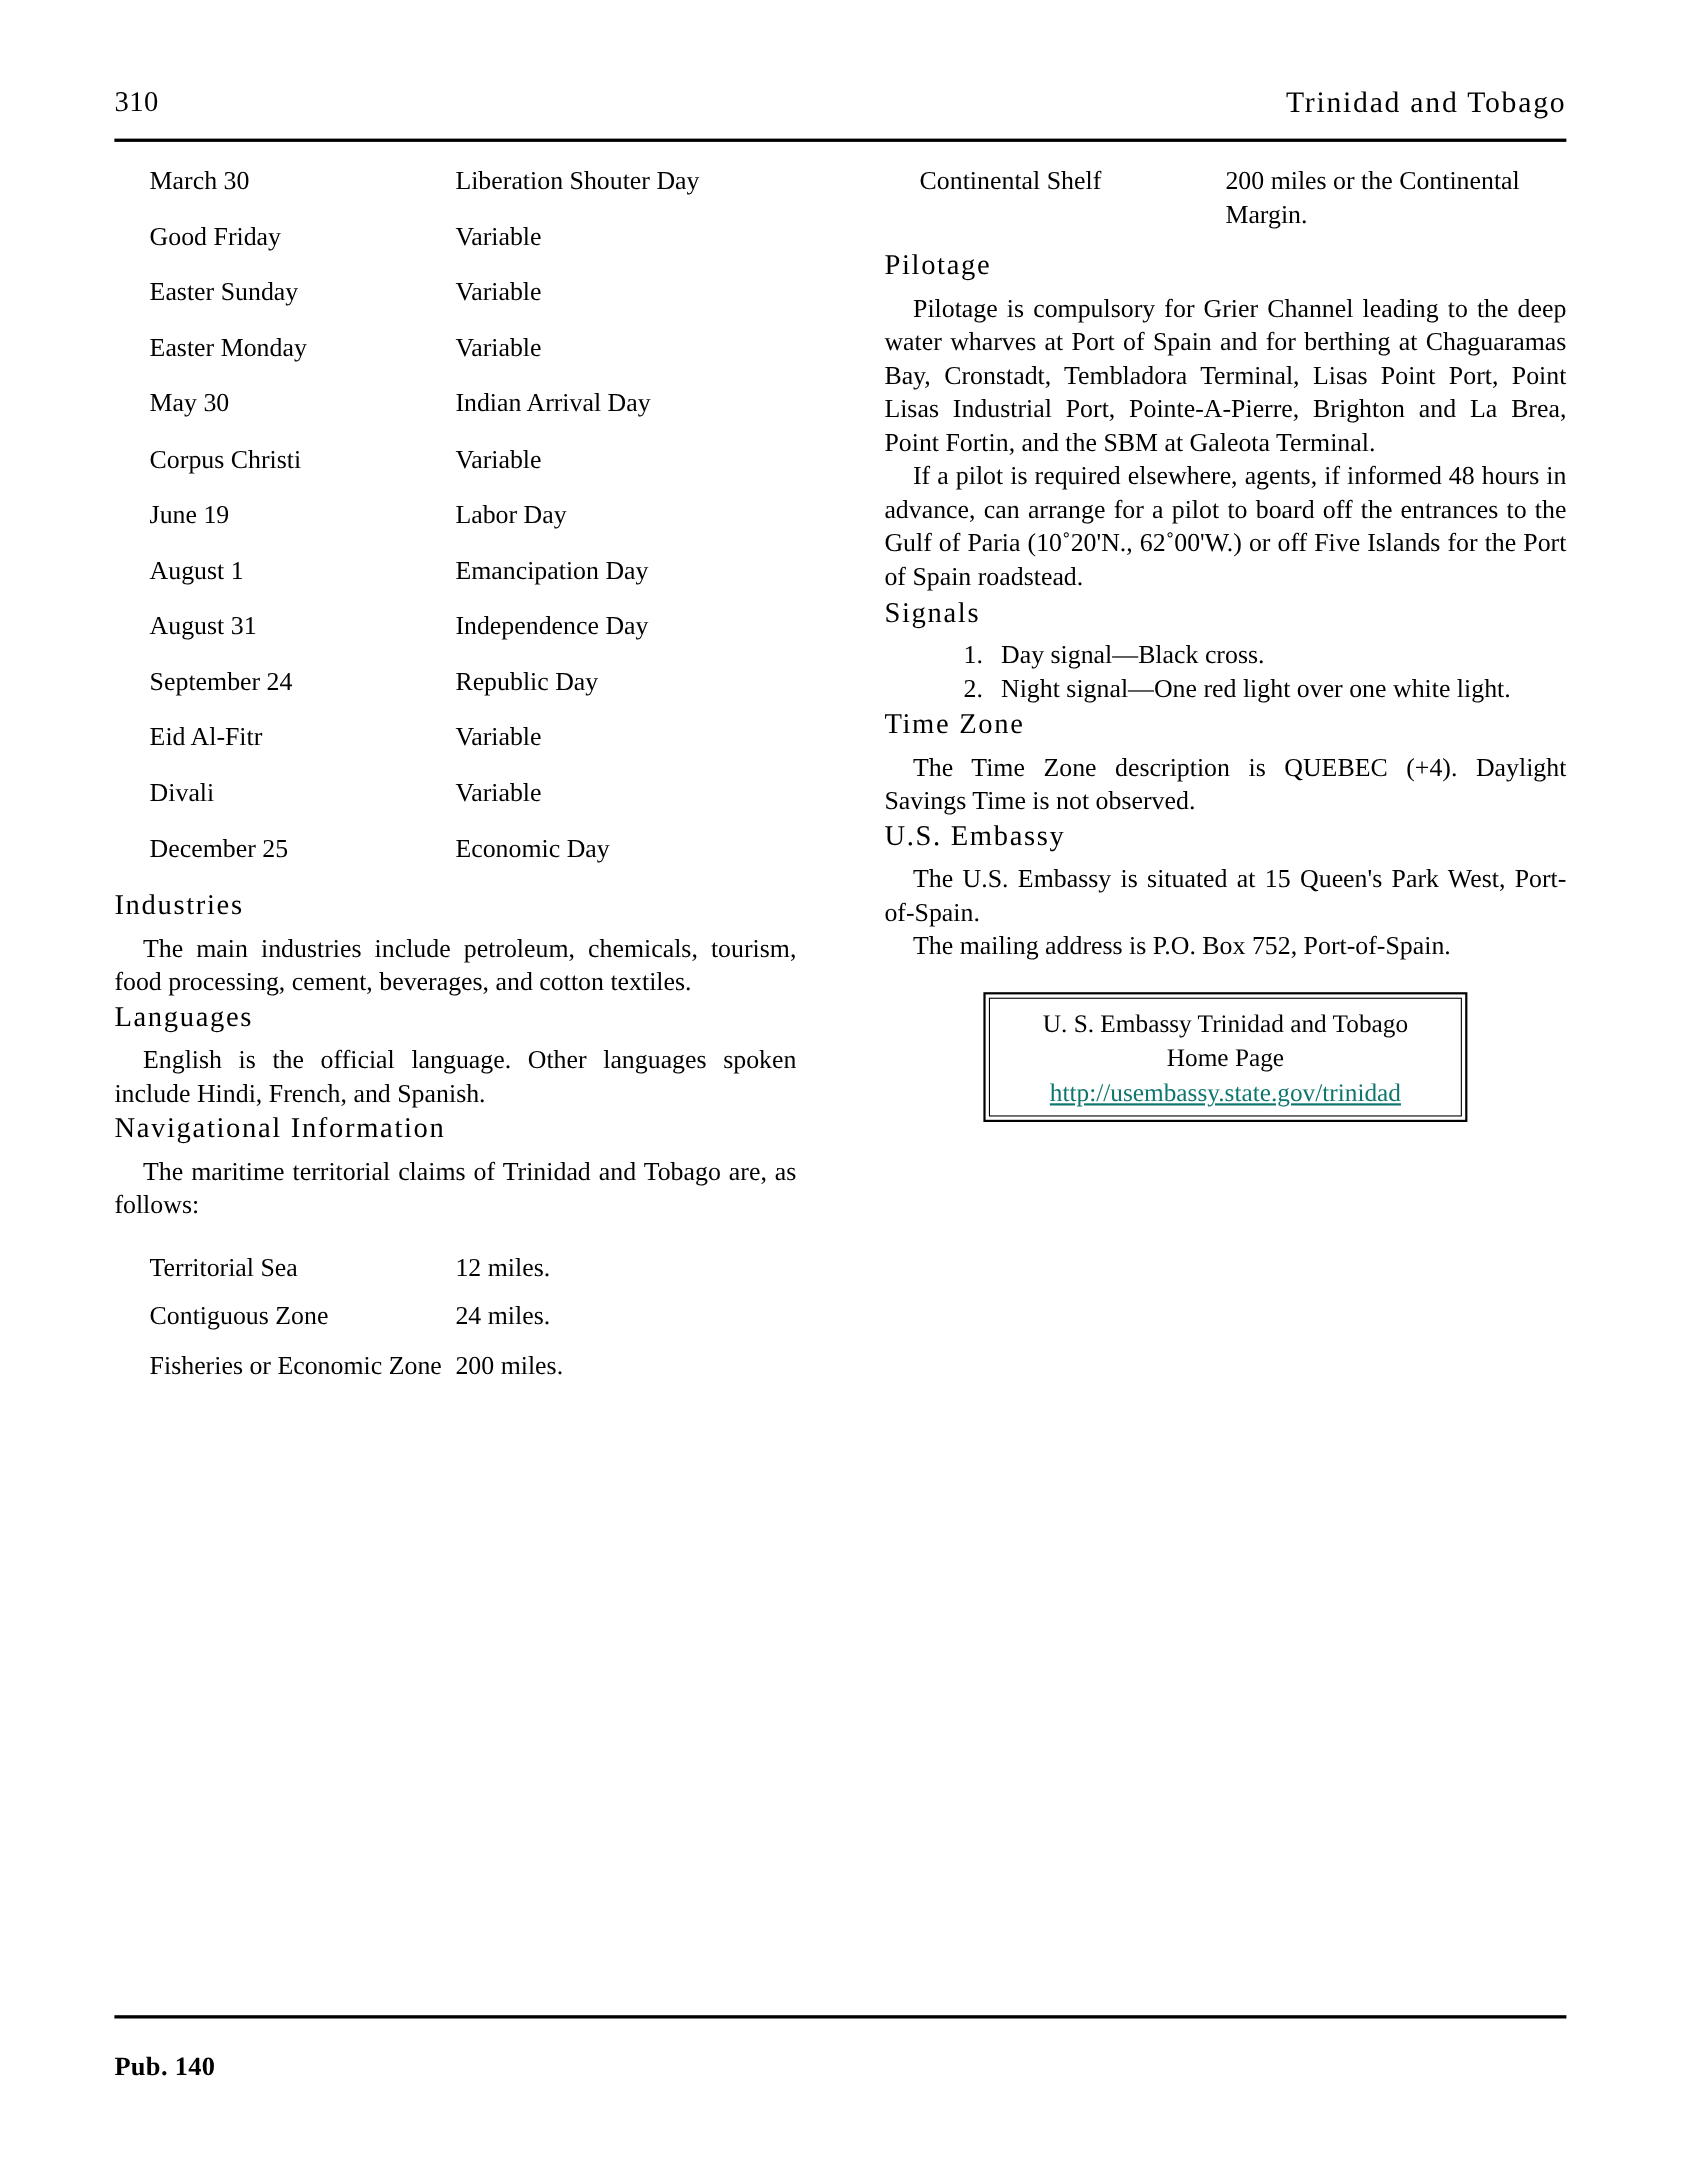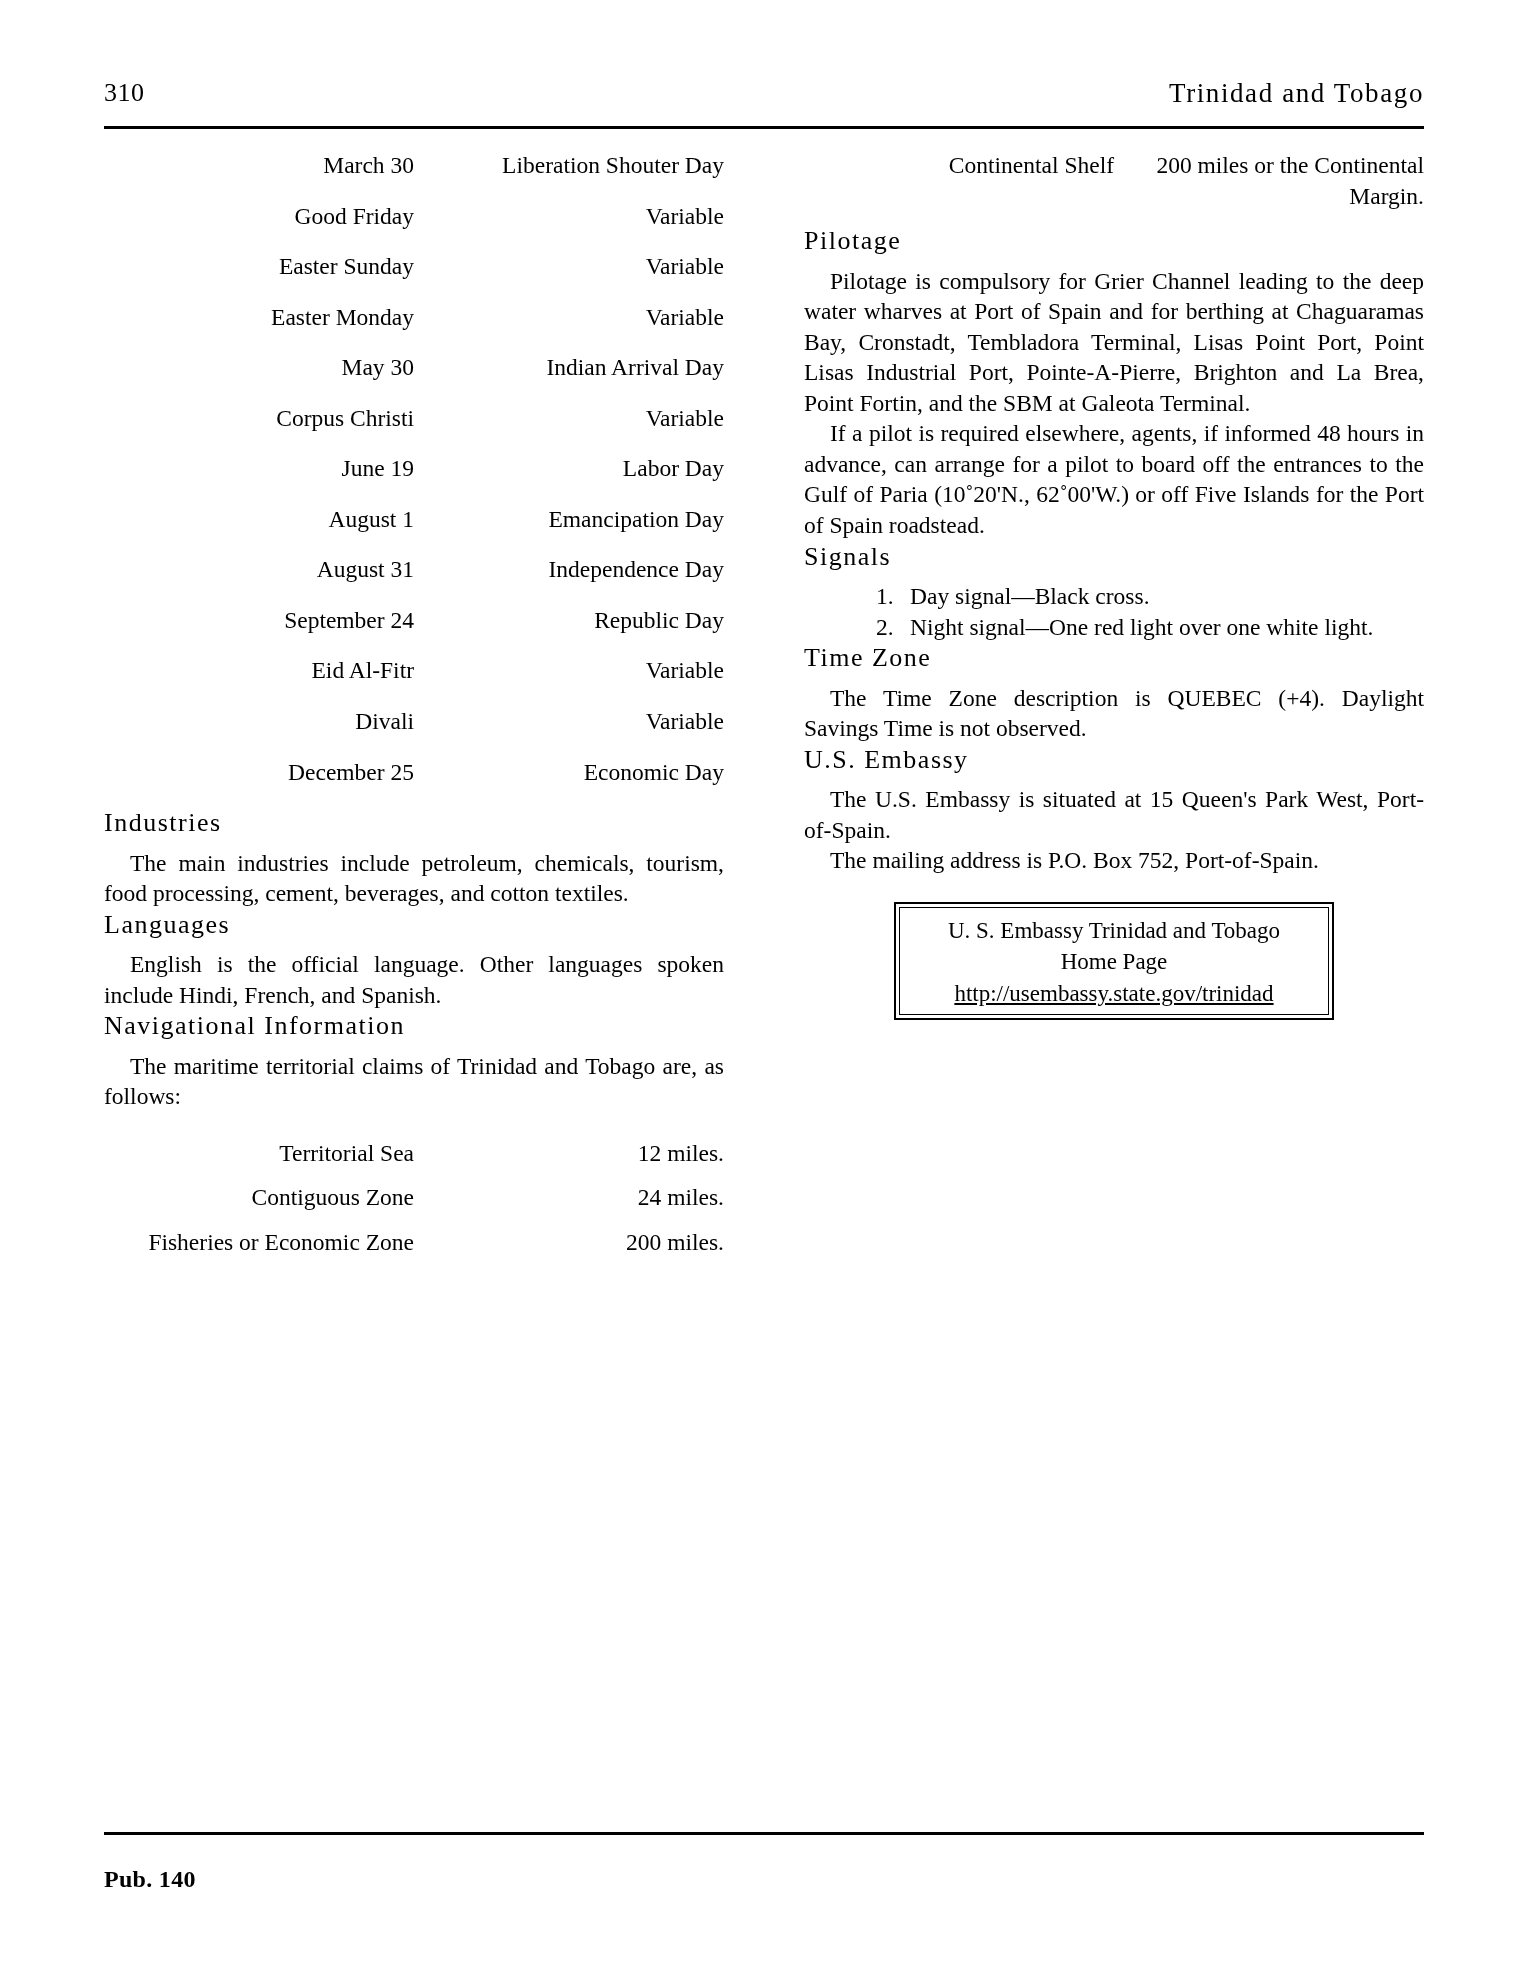--- a/index.html
+++ b/index.html
@@ -76,21 +76,20 @@
     hyphens:none;
   }
   p.body + p.body { text-indent:26px; }
 
   
   table.deftable {
     border-collapse:collapse;
     width:100%;
     font-size:23.5px;
     line-height:1.30;
-    text-align:right;
   }
   table.deftable td {
     vertical-align:top;
     padding:0 0 20px 0;
   }
   table.deftable td.term { width:50%; padding-left:32px; }
   table.deftable td.val  { width:50%; }
   table.deftable.claims td { padding-bottom:14px; }
 
   
@@ -271,21 +270,21 @@
     <p class="body">The Time Zone description is QUEBEC (+4). Daylight Savings Time is not observed.</p>
 
     <h2 class="section sec-gap-md">U.S. Embassy</h2>
     <p class="body">The U.S. Embassy is situated at 15 Queen's Park West, Port-of-Spain.</p>
     <p class="body">The mailing address is P.O. Box 752, Port-of-Spain.</p>
 
     <div class="embassy-box">
       <div class="embassy-box-inner">
         <span>U. S. Embassy Trinidad and Tobago</span><br>
         <span>Home Page</span>
-        <a class="url" href="#" style="color: #000000;">http://usembassy.state.gov/trinidad</a>
+        <a class="url" href="#" style="color: #0f766e;">http://usembassy.state.gov/trinidad</a>
       </div>
     </div>
 
   </div>
 
   <div class="rule-bottom"></div>
   <div class="footer">Pub. 140</div>
 
 </div>
 

